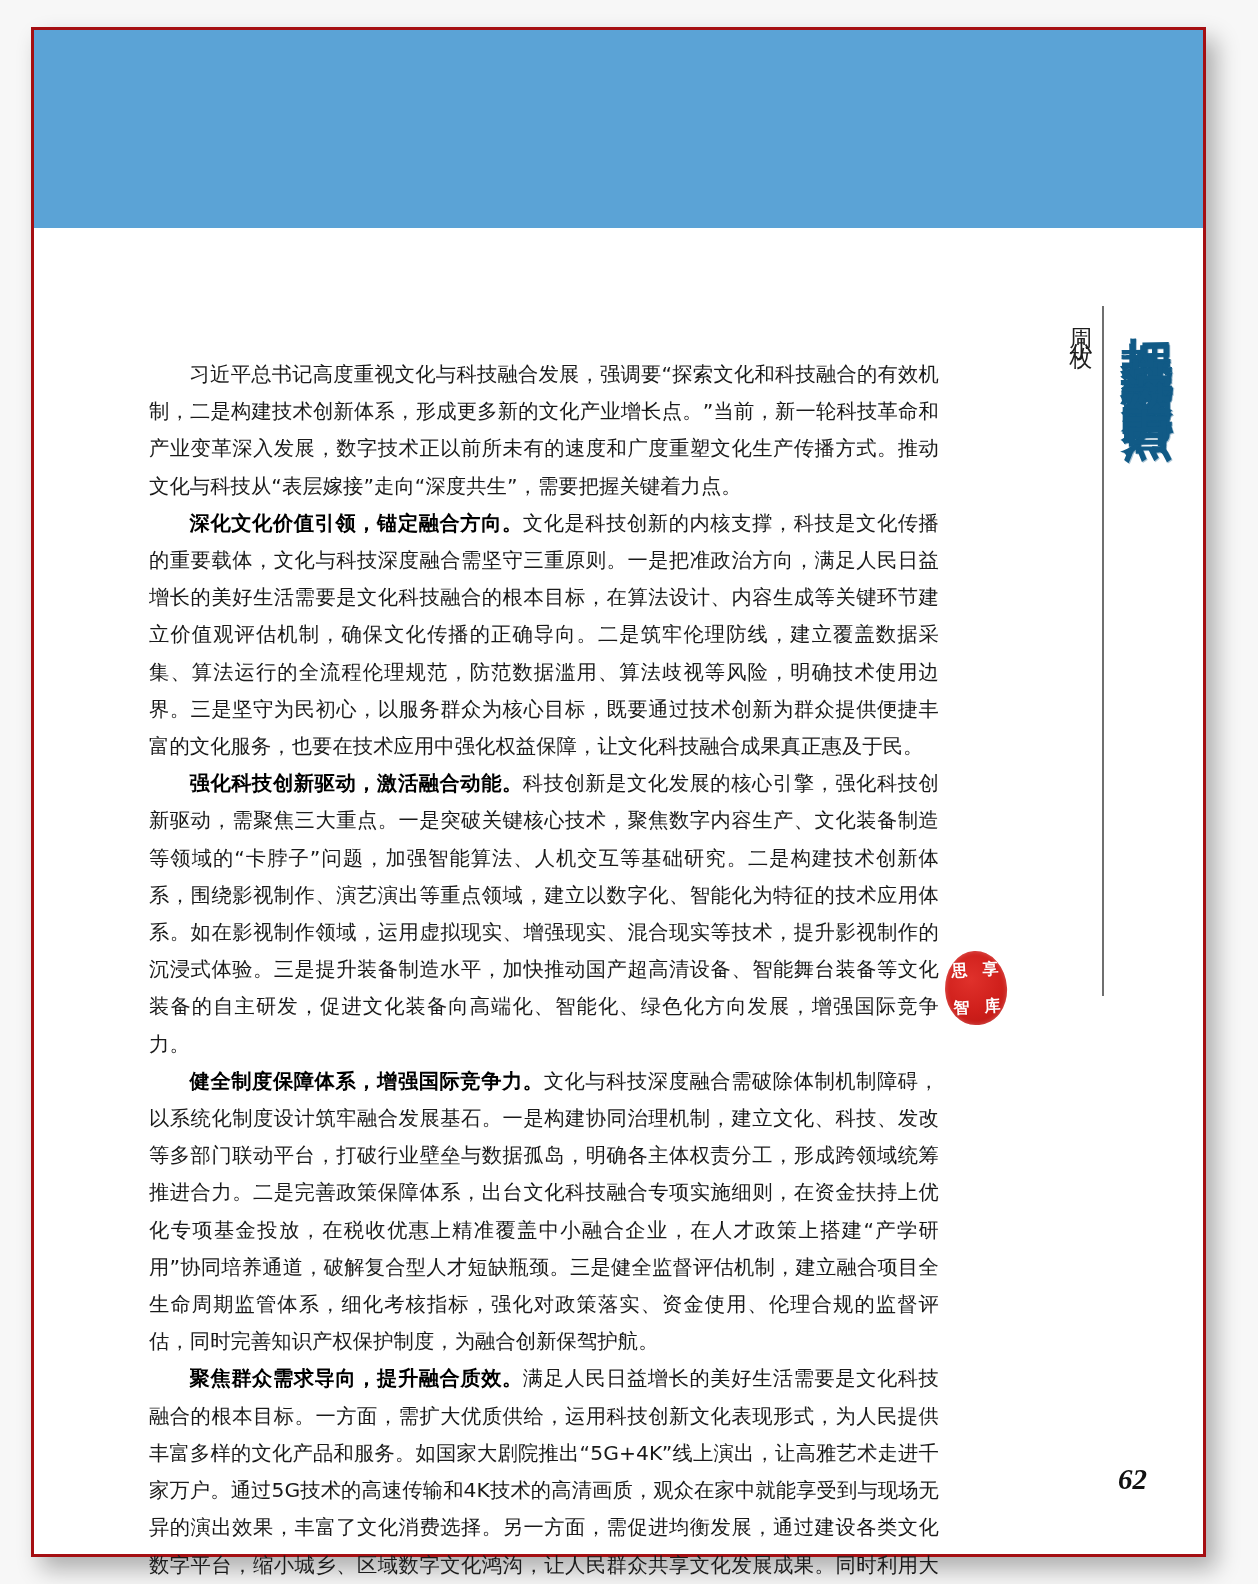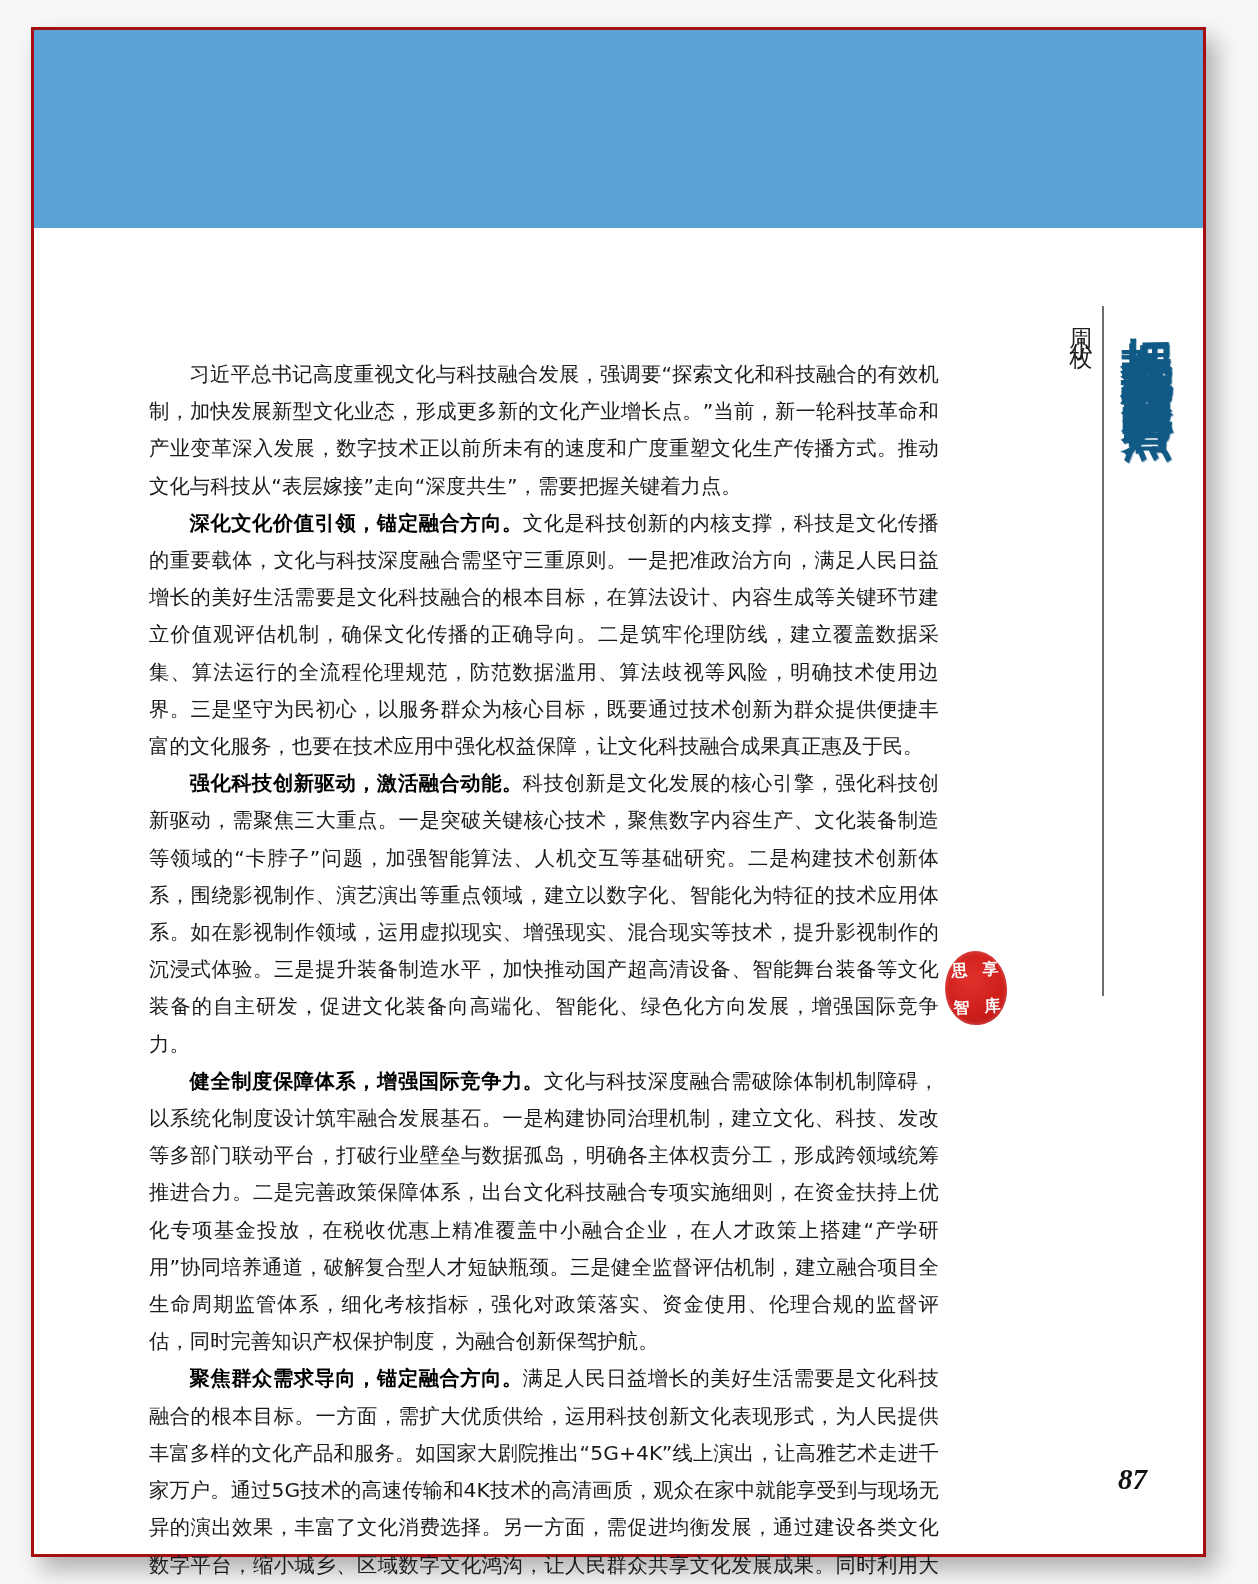--- a/index.html
+++ b/index.html
@@ -171,34 +171,34 @@
 
     <div id="seal">
       <span>思</span>
       <span>享</span>
       <span>智</span>
       <span>库</span>
     </div>
 
     <div id="body-col">
       <p class="para">
-        <b></b><span>习近平总书记高度重视文化与科技融合发展，强调要“探索文化和科技融合的有效机制，加快发展新型文化业态，形成更多新的文化产业增长点。”当前，新一轮科技革命和产业变革深入发展，数字技术正以前所未有的速度和广度重塑文化生产传播方式。推动文化与科技从“表层嫁接”走向“深度共生”，需要把握关键着力点。</span>
+        <b></b><span>习近平总书记高度重视文化与科技融合发展，强调要“探索文化和科技融合的有效机制，二是构建技术创新体系，形成更多新的文化产业增长点。”当前，新一轮科技革命和产业变革深入发展，数字技术正以前所未有的速度和广度重塑文化生产传播方式。推动文化与科技从“表层嫁接”走向“深度共生”，需要把握关键着力点。</span>
       </p>
       <p class="para">
         <b>深化文化价值引领，锚定融合方向。</b><span>文化是科技创新的内核支撑，科技是文化传播的重要载体，文化与科技深度融合需坚守三重原则。一是把准政治方向，满足人民日益增长的美好生活需要是文化科技融合的根本目标，在算法设计、内容生成等关键环节建立价值观评估机制，确保文化传播的正确导向。二是筑牢伦理防线，建立覆盖数据采集、算法运行的全流程伦理规范，防范数据滥用、算法歧视等风险，明确技术使用边界。三是坚守为民初心，以服务群众为核心目标，既要通过技术创新为群众提供便捷丰富的文化服务，也要在技术应用中强化权益保障，让文化科技融合成果真正惠及于民。</span>
       </p>
       <p class="para">
         <b>强化科技创新驱动，激活融合动能。</b><span>科技创新是文化发展的核心引擎，强化科技创新驱动，需聚焦三大重点。一是突破关键核心技术，聚焦数字内容生产、文化装备制造等领域的“卡脖子”问题，加强智能算法、人机交互等基础研究。二是构建技术创新体系，围绕影视制作、演艺演出等重点领域，建立以数字化、智能化为特征的技术应用体系。如在影视制作领域，运用虚拟现实、增强现实、混合现实等技术，提升影视制作的沉浸式体验。三是提升装备制造水平，加快推动国产超高清设备、智能舞台装备等文化装备的自主研发，促进文化装备向高端化、智能化、绿色化方向发展，增强国际竞争力。</span>
       </p>
       <p class="para">
         <b>健全制度保障体系，增强国际竞争力。</b><span>文化与科技深度融合需破除体制机制障碍，以系统化制度设计筑牢融合发展基石。一是构建协同治理机制，建立文化、科技、发改等多部门联动平台，打破行业壁垒与数据孤岛，明确各主体权责分工，形成跨领域统筹推进合力。二是完善政策保障体系，出台文化科技融合专项实施细则，在资金扶持上优化专项基金投放，在税收优惠上精准覆盖中小融合企业，在人才政策上搭建“产学研用”协同培养通道，破解复合型人才短缺瓶颈。三是健全监督评估机制，建立融合项目全生命周期监管体系，细化考核指标，强化对政策落实、资金使用、伦理合规的监督评估，同时完善知识产权保护制度，为融合创新保驾护航。</span>
       </p>
       <p class="para">
-        <b>聚焦群众需求导向，锚定融合方向。</b><span>满足人民日益增长的美好生活需要是文化科技融合的根本目标。一方面，需扩大优质供给，运用科技创新文化表现形式，为人民提供丰富多样的文化产品和服务。如国家大剧院推出“5G+4K”线上演出，让高雅艺术走进千家万户。通过5G技术的高速传输和4K技术的高清画质，观众在家中就能享受到与现场无异的演出效果，丰富了文化消费选择。另一方面，需促进均衡发展，通过建设各类文化数字平台，缩小城乡、区域数字文化鸿沟，让人民群众共享文化发展成果。同时利用大数据分析群众的文化需求，实现精准推送，提高公共文化服务的效率和质量。</span>
+        <b>聚焦群众需求导向，提升融合质效。</b><span>满足人民日益增长的美好生活需要是文化科技融合的根本目标。一方面，需扩大优质供给，运用科技创新文化表现形式，为人民提供丰富多样的文化产品和服务。如国家大剧院推出“5G+4K”线上演出，让高雅艺术走进千家万户。通过5G技术的高速传输和4K技术的高清画质，观众在家中就能享受到与现场无异的演出效果，丰富了文化消费选择。另一方面，需促进均衡发展，通过建设各类文化数字平台，缩小城乡、区域数字文化鸿沟，让人民群众共享文化发展成果。同时利用大数据分析群众的文化需求，实现精准推送，提高公共文化服务的效率和质量。</span>
       </p>
 
     </div>
 
   </div>
 
-  <div id="page-number">87</div>
+  <div id="page-number">62</div>
 
 </div>
 
 </body></html>

